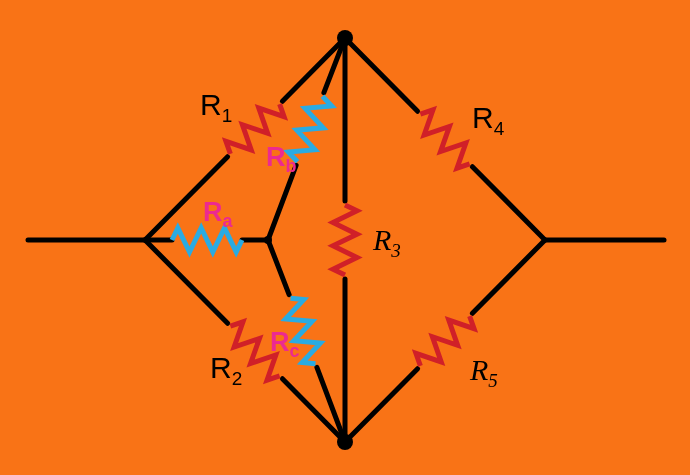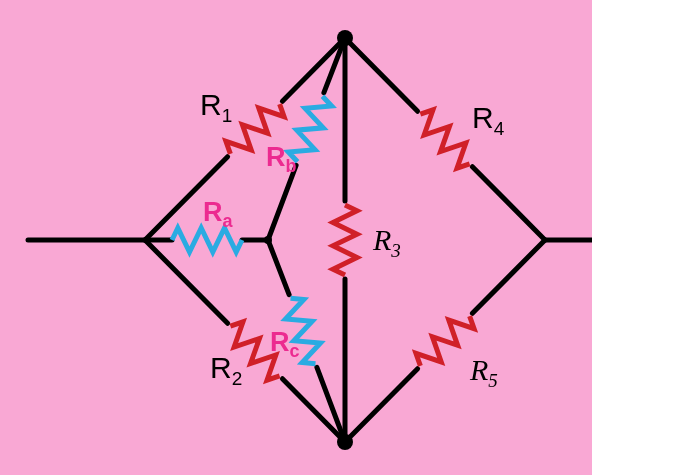--- a/index.html
+++ b/index.html
@@ -3,23 +3,23 @@
 <meta charset="utf-8">
 <style>
   html, body {
     margin: 0;
     padding: 0;
     background: #ffffff;
     font-family: "Liberation Sans", sans-serif;
   }
   .canvas {
     position: relative;
-    width: 592px;
+    width: 690px;
     height: 475px;
-    background: #f9a8d4;
+    background: #f97316;
     overflow: hidden;
   }
   svg { display: block; }
   .wire {
     stroke: #000000;
     stroke-width: 5;
     stroke-linecap: round;
     fill: none;
   }
   .zigzag {

